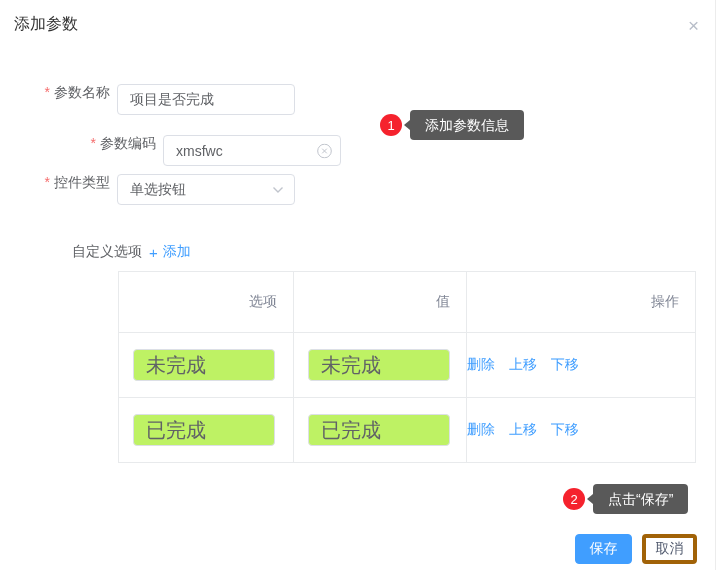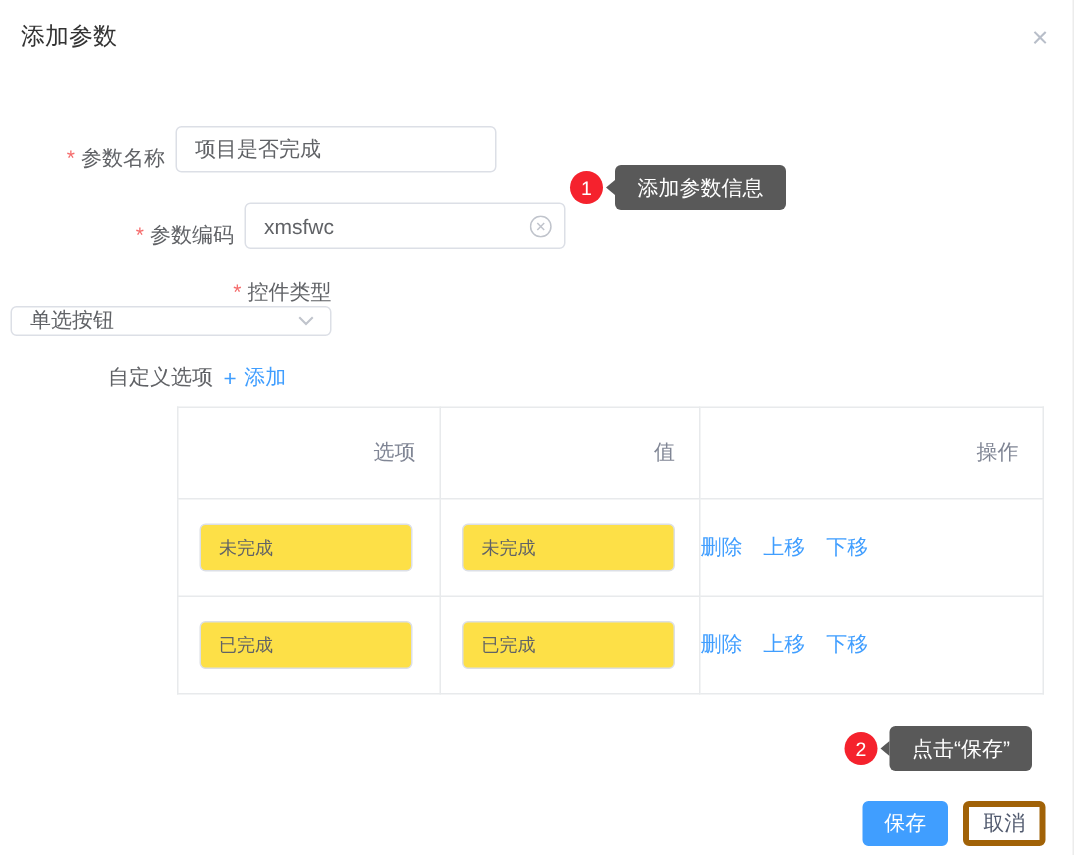--- a/index.html
+++ b/index.html
@@ -9,25 +9,25 @@
     background:#ffffff;
     font-family:"Liberation Sans","DejaVu Sans",sans-serif;
     font-size:14px; color:#606266;
     overflow:hidden;
     box-sizing:border-box;
     border-right:1px solid #ececec;
   }
   .title { position:absolute; left:14px; top:14px; font-size:16px; color:#333333; }
   .close { position:absolute; right:16px; top:16px; font-size:19px; color:#b8bec9; line-height:1; cursor:pointer; }
 
-  .form-row { position:absolute; left:0; height:31px; display:flex; align-items:flex-end; }
-  .row-0 { top:84px; } .row-1 { top:135px;padding-left:46px; } .row-2 { top:186px;flex-direction:column; }
+  .form-row { position:absolute; left:0; height:31px; display:flex; align-items:flex-start; }
+  .row-0 { top:84px; } .row-1 { top:135px;padding-left:46px; } .row-2 { top:174px; }
   .form-label { width:110px; text-align:right; color:#606266; white-space:nowrap; }
   .asterisk { color:#f56c6c; margin-right:4px; }
-  .control { margin-left:7px; width:214px; height:31px; box-sizing:border-box; position:relative; }
+  .control { margin-left:7px; width:178px; height:31px; box-sizing:border-box; position:relative; }
   .text-input {
     width:100%; height:100%; box-sizing:border-box;
     border:1px solid #dcdfe6; border-radius:4px;
     padding:0 12px; font-size:14px; color:#606266;
     font-family:inherit; outline:none; background:#fff;
   }
   .clear-icon { position:absolute; right:9px; top:50%; transform:translateY(-50%); display:flex; cursor:pointer; }
   .select-box {
     width:100%; height:100%; box-sizing:border-box;
     border:1px solid #dcdfe6; border-radius:4px;
@@ -43,22 +43,22 @@
   table.opts { position:absolute; left:118px; top:271px; width:577px; border-collapse:collapse; table-layout:fixed; }
   table.opts th, table.opts td { border:1px solid #e8eaec; padding:0; }
   table.opts th {
     height:60px; text-align:right; padding-right:16px;
     color:#808695; font-weight:normal; font-size:14px; background:#fff;
   }
   table.opts td { height:64px; vertical-align:middle; }
   .cell-input {
     width:142px; height:32px; box-sizing:border-box; margin-left:14px;
     border:1px solid #dcdfe6; border-radius:4px;
-    padding:0 12px; font-size:12px; color:#606266;
-    font-family:inherit; outline:none; background:#fde047;
+    padding:0 12px; font-size:20px; color:#606266;
+    font-family:inherit; outline:none; background:#bef264;
   }
   td.actions { padding-left:15px; }
   .action-link { color:#409EFF; cursor:pointer; margin-right:10px; text-decoration:none; }
 
   .footer { position:absolute; top:534px; left:575px; display:flex; gap:10px; }
   .btn {
     height:30px; border-radius:4px; font-size:14px; box-sizing:border-box;
     display:flex; align-items:center; justify-content:center; cursor:pointer;
     font-family:inherit;
   }

